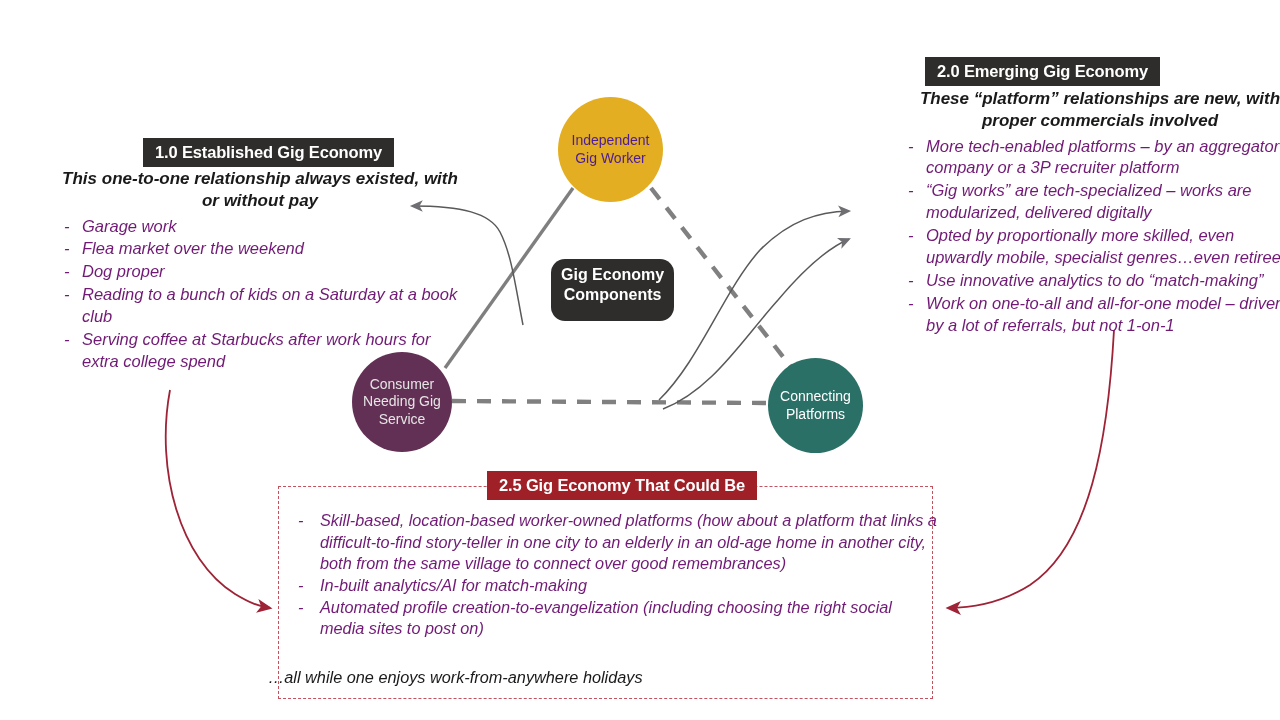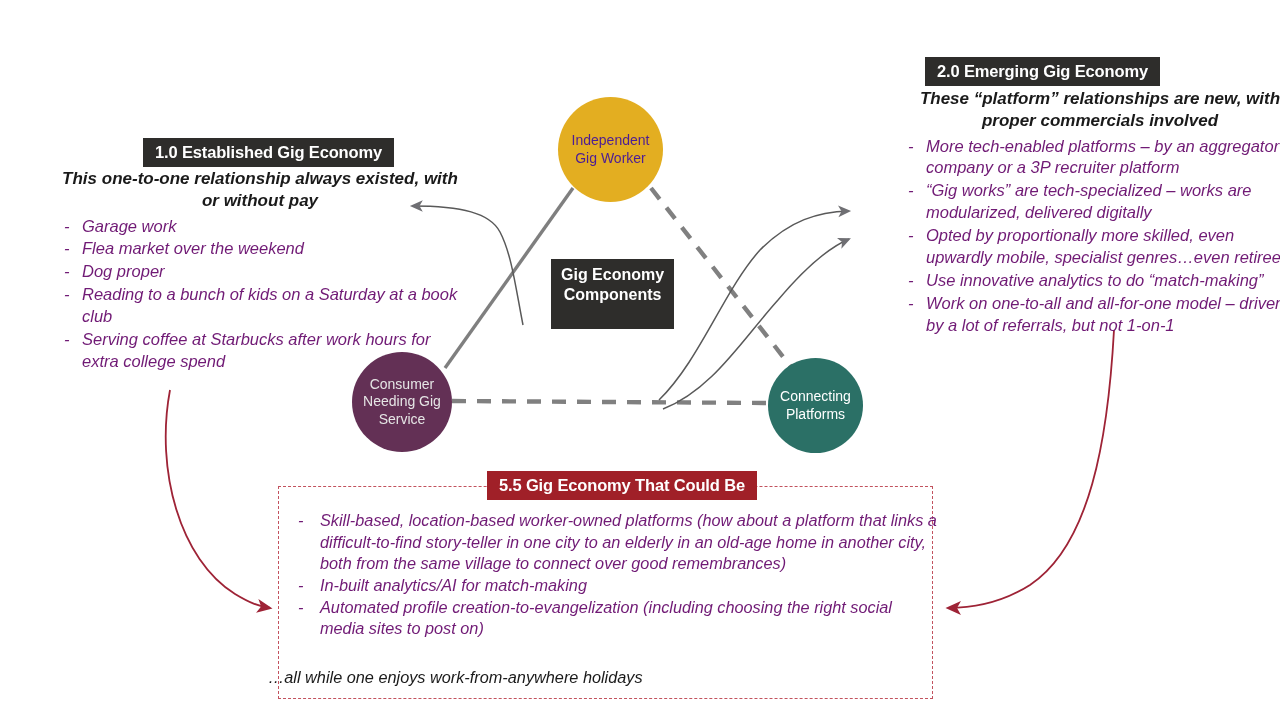--- a/index.html
+++ b/index.html
@@ -100,21 +100,22 @@
     left:768px;top:358px;width:95px;height:95px;
     background:#2b7066;color:#ffffff;
   }
 
   
   #center-label{
     position:absolute;left:551px;top:259px;
     background:#2e2d2b;color:#ffffff;
     font-weight:bold;font-size:16px;
     text-align:center;line-height:1.22;
-    padding:6px 10px 25px 10px;
+    padding:6px 10px 17px 10px;
+    border-radius:14px;
   }
 </style>
 </head>
 <body>
 
 <div id="canvas">
 
   <svg class="layer" viewBox="0 0 1280 720">
     <defs>
       <marker id="grayhead" markerWidth="9" markerHeight="9" refX="7.2" refY="4.5" orient="auto">
@@ -188,21 +189,21 @@
       <li>More tech-enabled platforms – by an aggregator company or a 3P recruiter platform</li>
       <li>“Gig works” are tech-specialized – works are modularized, delivered digitally</li>
       <li>Opted by proportionally more skilled, even upwardly mobile, specialist genres…even retirees</li>
       <li>Use innovative analytics to do “match-making”</li>
       <li>Work on one-to-all and all-for-one model – driven by a lot of referrals, but not 1-on-1</li>
     </ul>
   </div>
 
   <div id="sec3box"></div>
 
-  <div class="badge red" style="left:487px;top:471px;">5.5 Gig Economy That Could Be</div>
+  <div class="badge red" style="left:487px;top:471px;">2.5 Gig Economy That Could Be</div>
 
   <ul class="bullets" id="sec3list">
     <li>Skill-based, location-based worker-owned platforms (how about a platform that links a difficult-to-find story-teller in one city to an elderly in an old-age home in another city, both from the same village to connect over good remembrances)</li>
     <li>In-built analytics/AI for match-making</li>
     <li>Automated profile creation-to-evangelization (including choosing the right social media sites  to post on)</li>
   </ul>
 
   <div id="sec3foot">…all while one enjoys work-from-anywhere holidays</div>
 
 </div>

